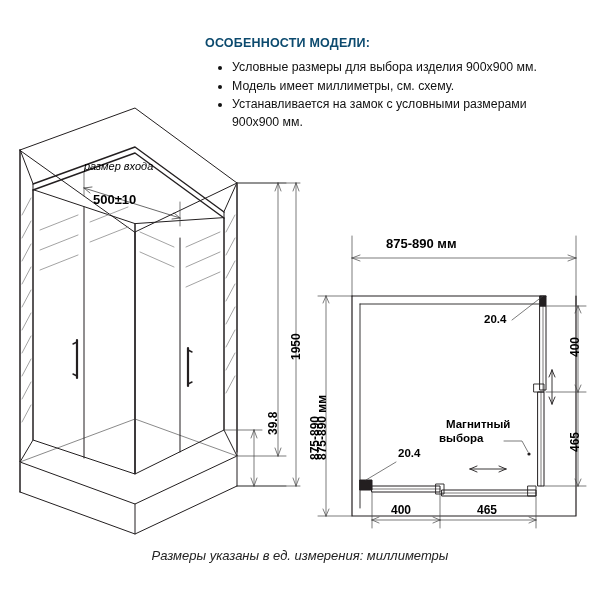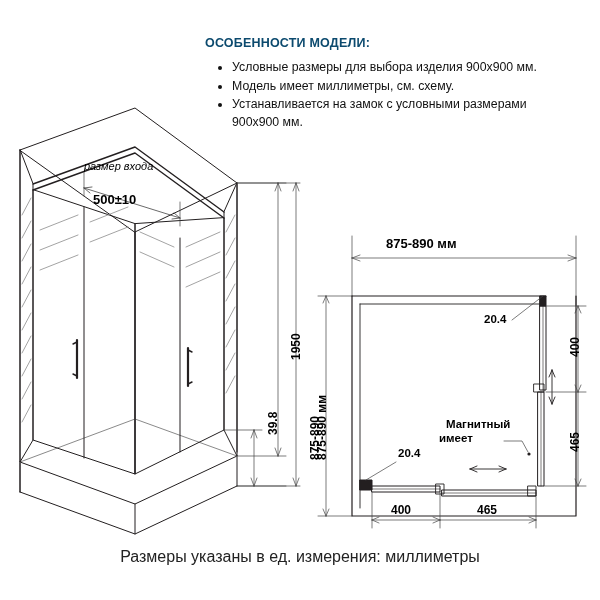--- a/index.html
+++ b/index.html
@@ -50,22 +50,23 @@
   }
   .lbl.b{font-weight:bold;}
   .lbl.vert{
     transform-origin:0 0;
     transform:rotate(-90deg);
   }
   .footer{
     position:absolute;
     left:0; top:548px; width:600px;
     text-align:center;
-    font-size:16px;
+    font-size:13px;
     color:#222;
+    font-style:italic;
   }
 </style>
 </head>
 <body>
 
 <div class="page">
 
   <div class="features">
     <div class="title">ОСОБЕННОСТИ МОДЕЛИ:</div>
     <ul>
@@ -276,21 +277,21 @@
   <div class="lbl b vert" style="left:266px; top:435px; font-size:12px;">39.8</div>
   <div class="lbl b vert" style="left:308px; top:460px; font-size:12px;">875-890</div>
 
   <div class="lbl b" style="left:386px; top:236px; font-size:13px;">875-890 мм</div>
   <div class="lbl b vert" style="left:315px; top:460px; font-size:12px;">875-890 мм</div>
 
   <div class="lbl b" style="left:484px; top:313px; font-size:11.5px;">20.4</div>
   <div class="lbl b" style="left:398px; top:447px; font-size:11.5px;">20.4</div>
 
   <div class="lbl b" style="left:419px; top:418px; font-size:11.5px;margin-left:27px;">Магнитный</div>
-  <div class="lbl b" style="left:439px; top:432px; font-size:11.5px;">имеет</div>
+  <div class="lbl b" style="left:439px; top:432px; font-size:11.5px;">выбора</div>
 
   <div class="lbl b vert" style="left:568px; top:357px; font-size:12px;">400</div>
   <div class="lbl b vert" style="left:568px; top:452px; font-size:12px;">465</div>
 
   <div class="lbl b" style="left:391px; top:503px; font-size:12px;">400</div>
   <div class="lbl b" style="left:477px; top:503px; font-size:12px;">465</div>
 
   <div class="footer">Размеры указаны в ед. измерения: миллиметры</div>
 
 </div>

